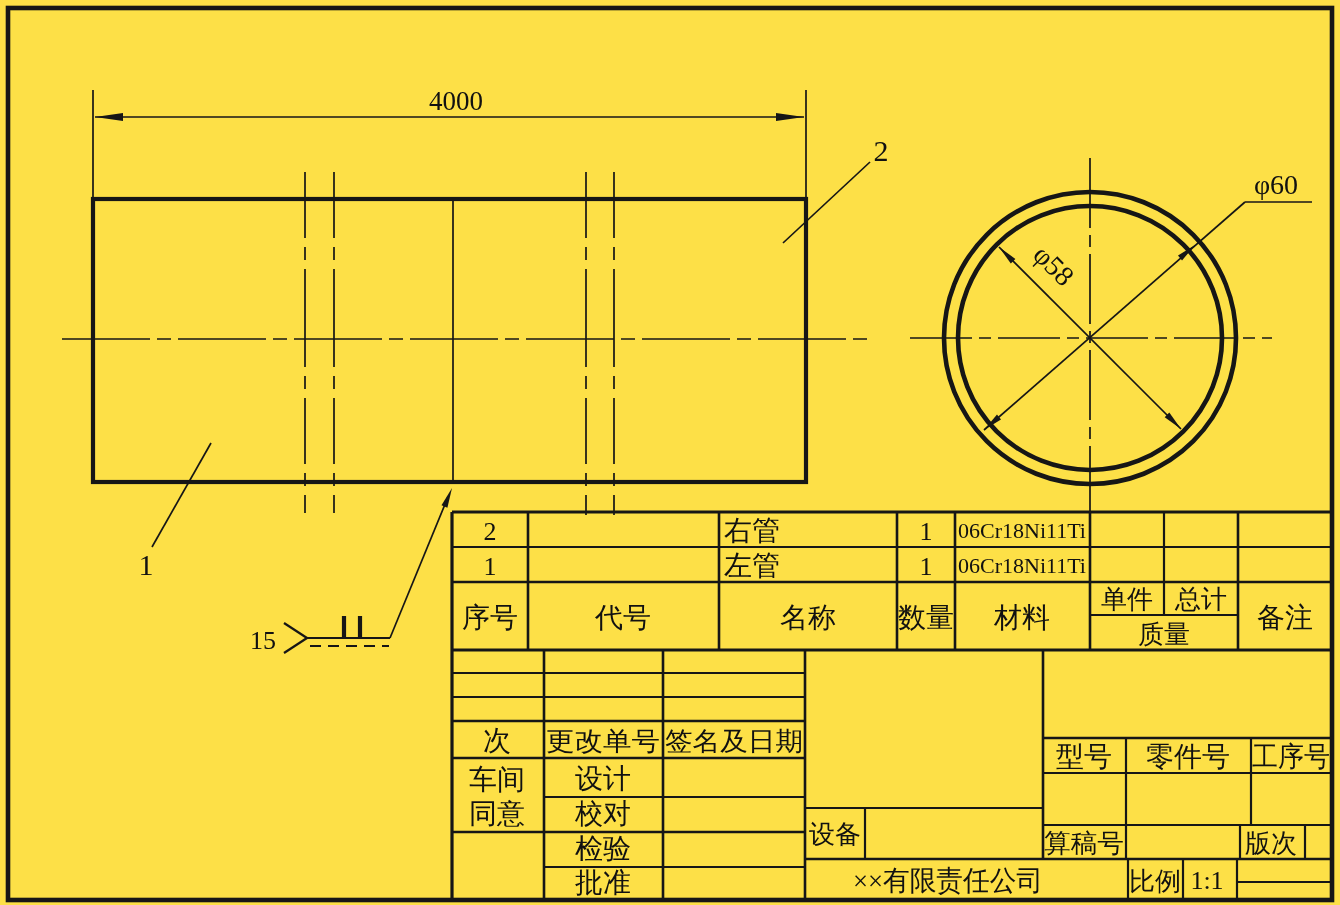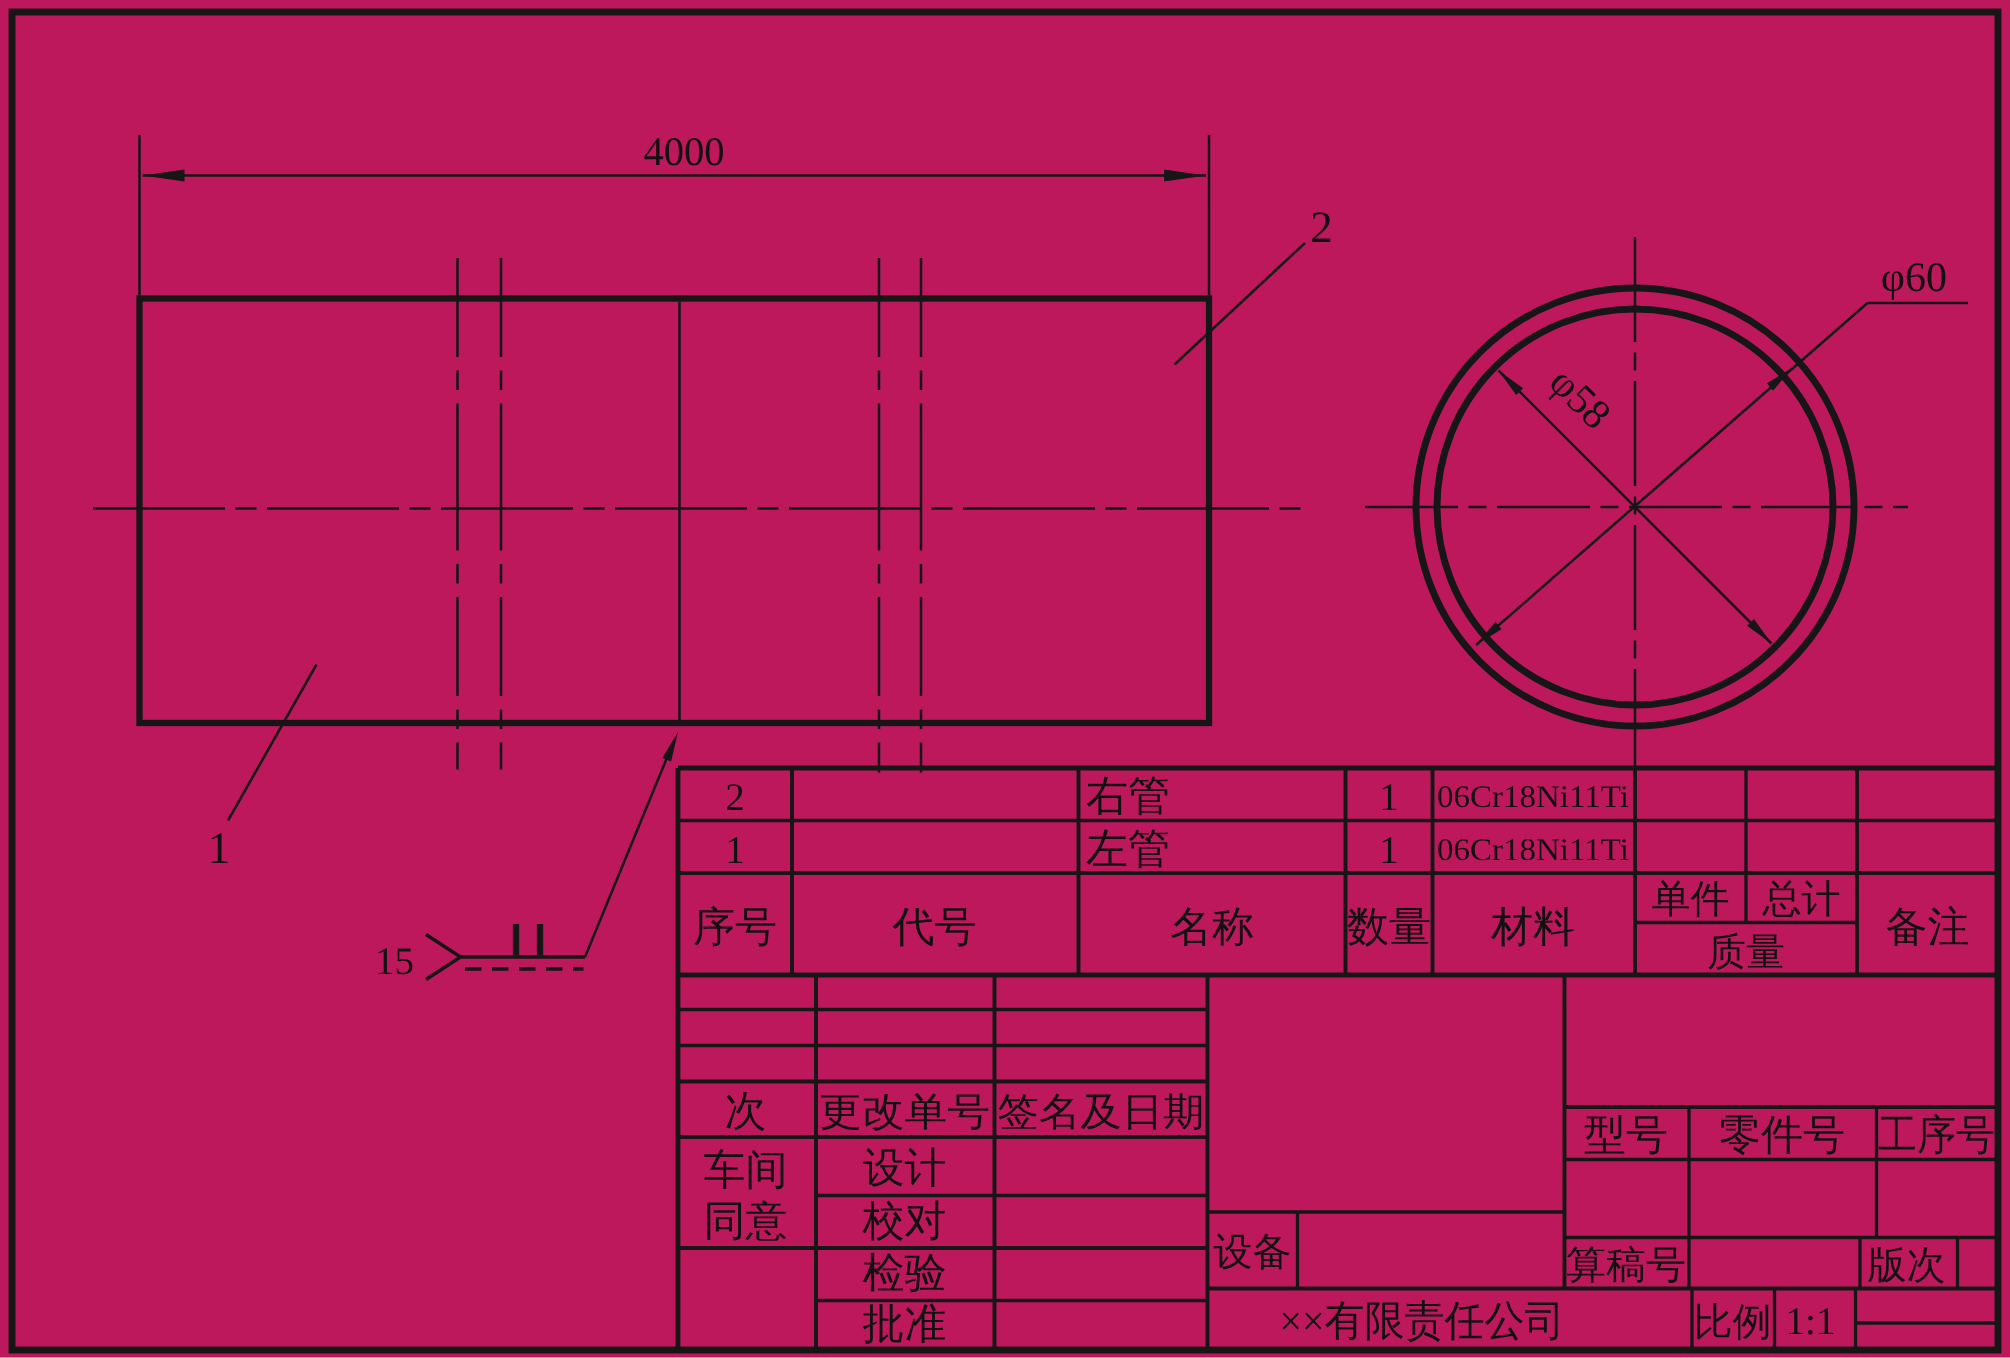--- a/index.html
+++ b/index.html
@@ -1,16 +1,16 @@
 <!DOCTYPE html>
 <html><head>
 <meta charset="utf-8">
 <style>
   html,body{margin:0;padding:0;background:#f5f5f2;}
-  .sheet{position:relative;width:1340px;height:905px;background:#be185d;overflow:hidden;}
+  .sheet{position:relative;width:1340px;height:905px;background:#fde047;overflow:hidden;}
   svg{position:absolute;left:0;top:0;}
   svg line, svg rect, svg circle, svg path, svg polyline{stroke:#161616;fill:none;}
   svg polygon{fill:#161616;stroke:none;}
   .bw1{stroke-width:1.7;}   
   .bw2{stroke-width:2.2;}   
   .bw25{stroke-width:2.6;}  
   .bw3{stroke-width:3.2;}   
   .bw4{stroke-width:4.2;}   
   .bw45{stroke-width:4.6;}  
   text{fill:#111111;font-family:"Liberation Serif","DejaVu Serif",serif;}

